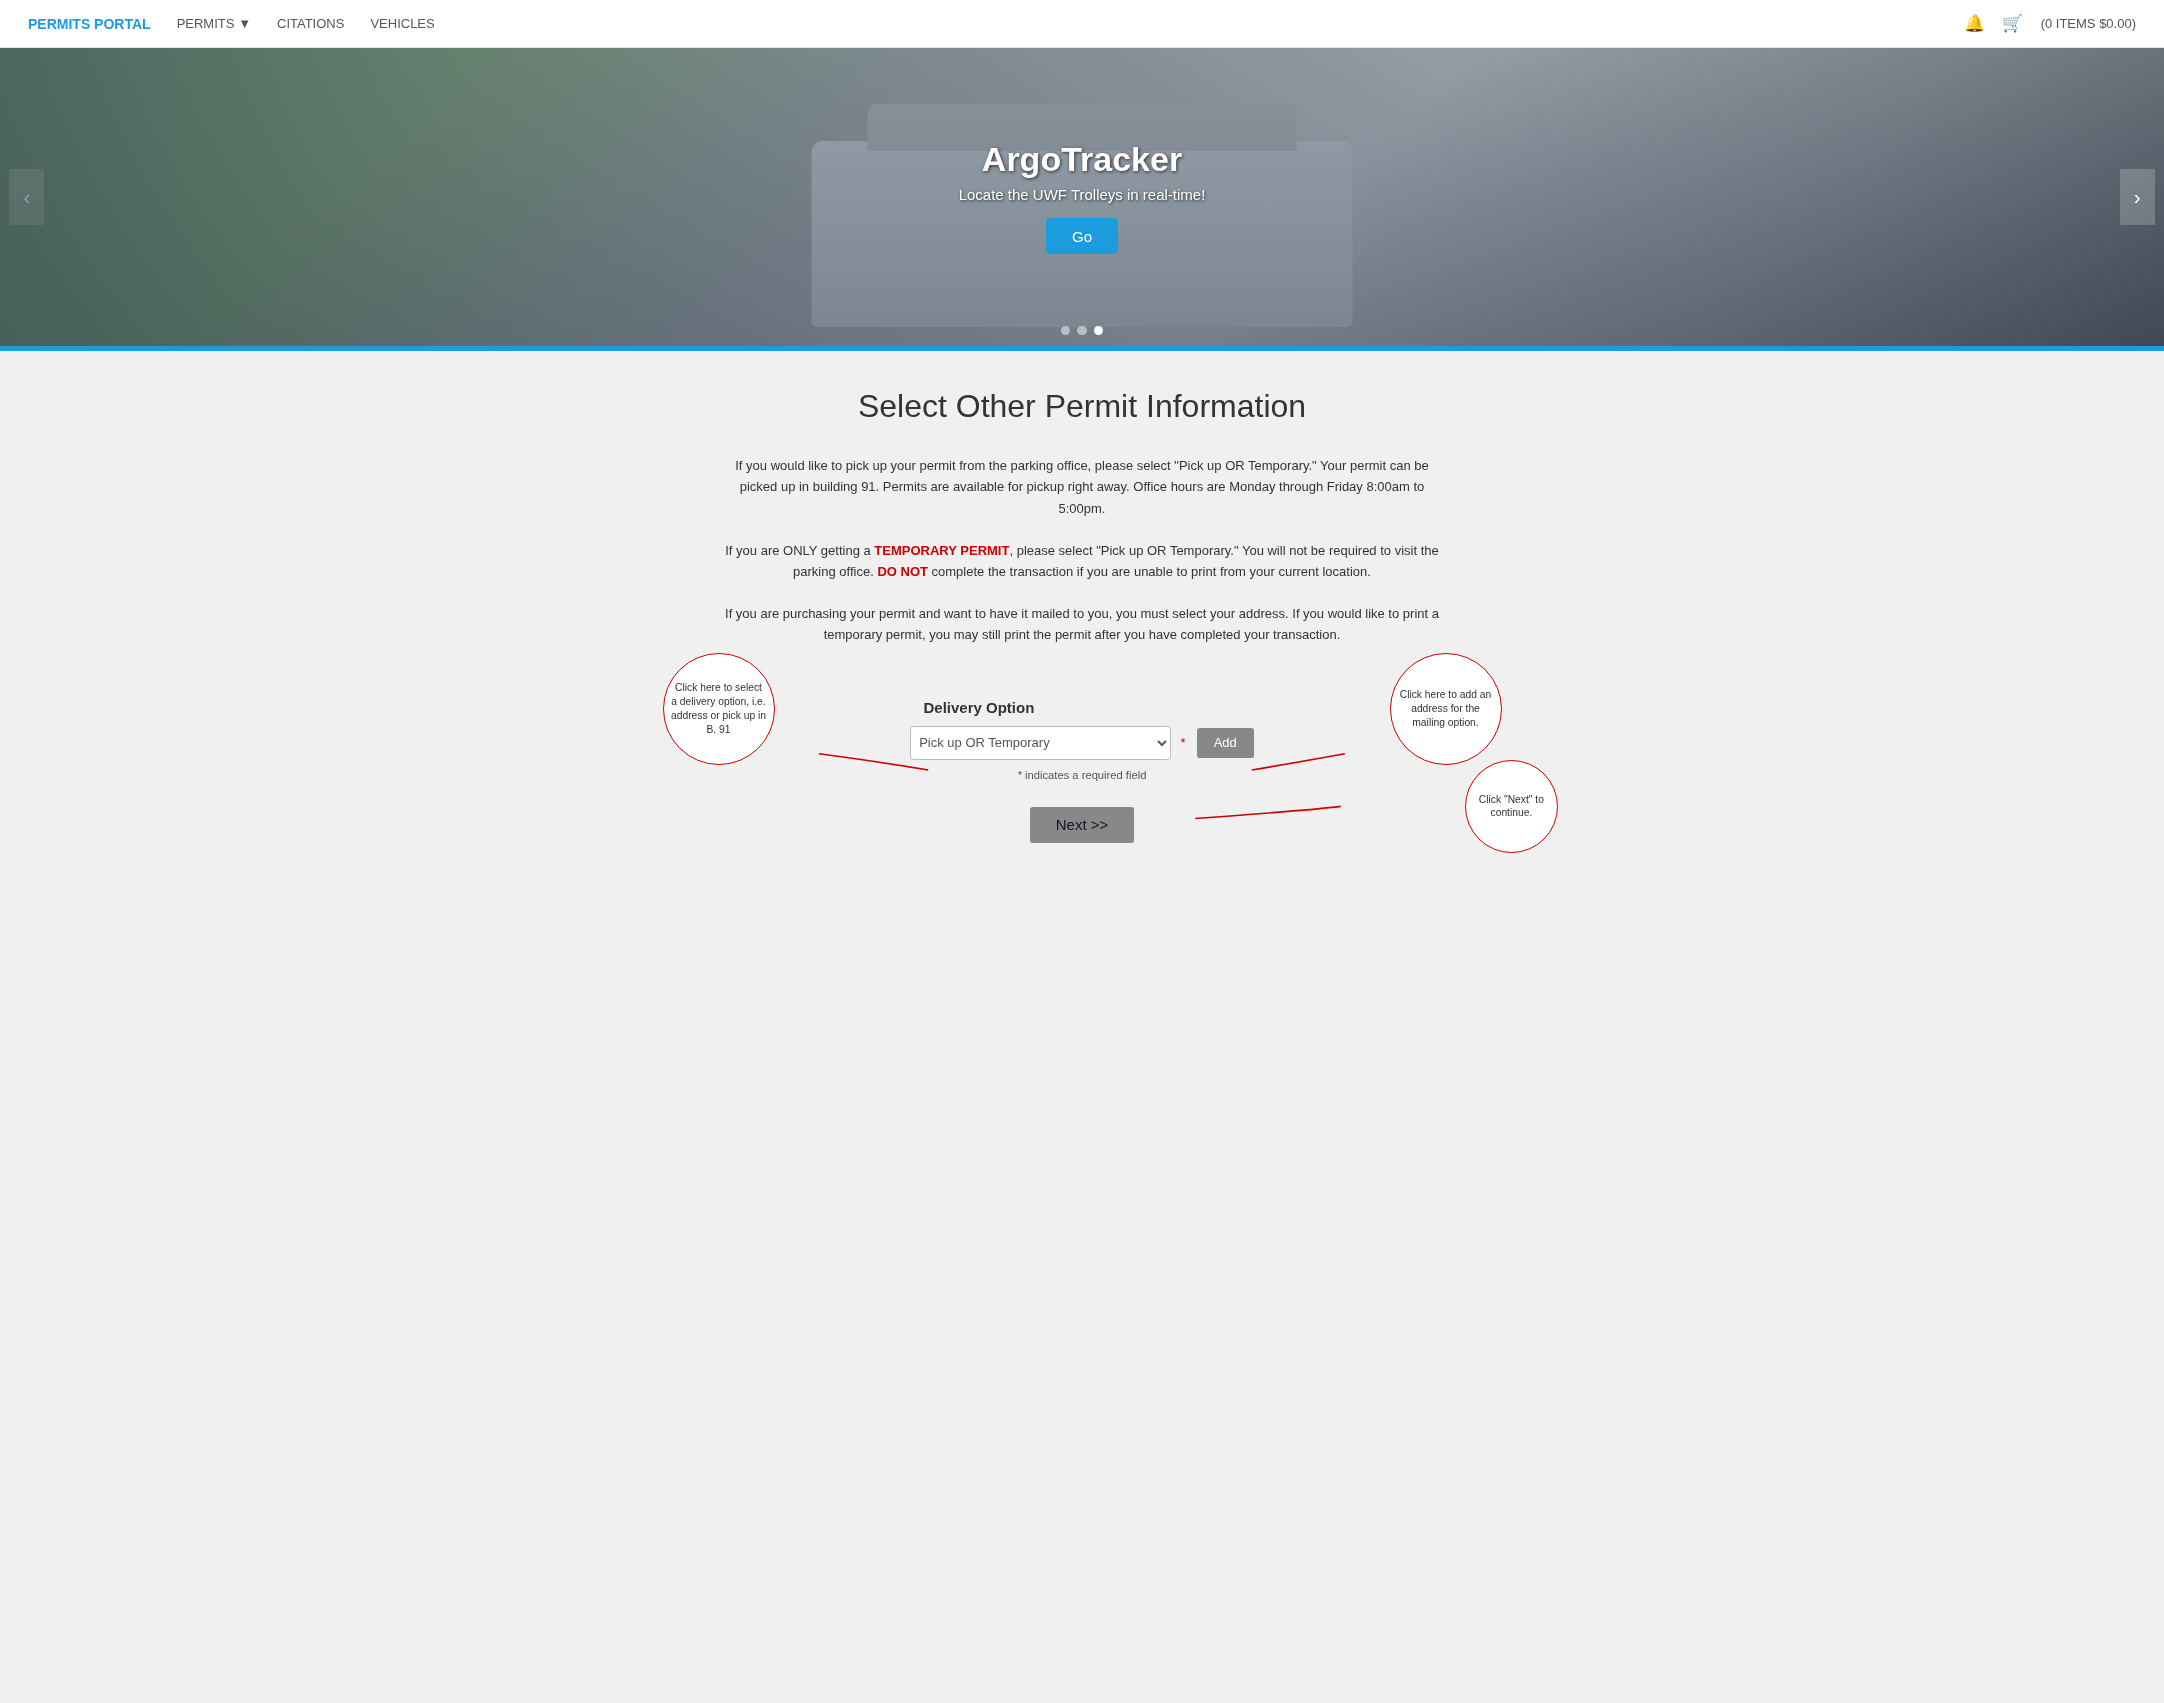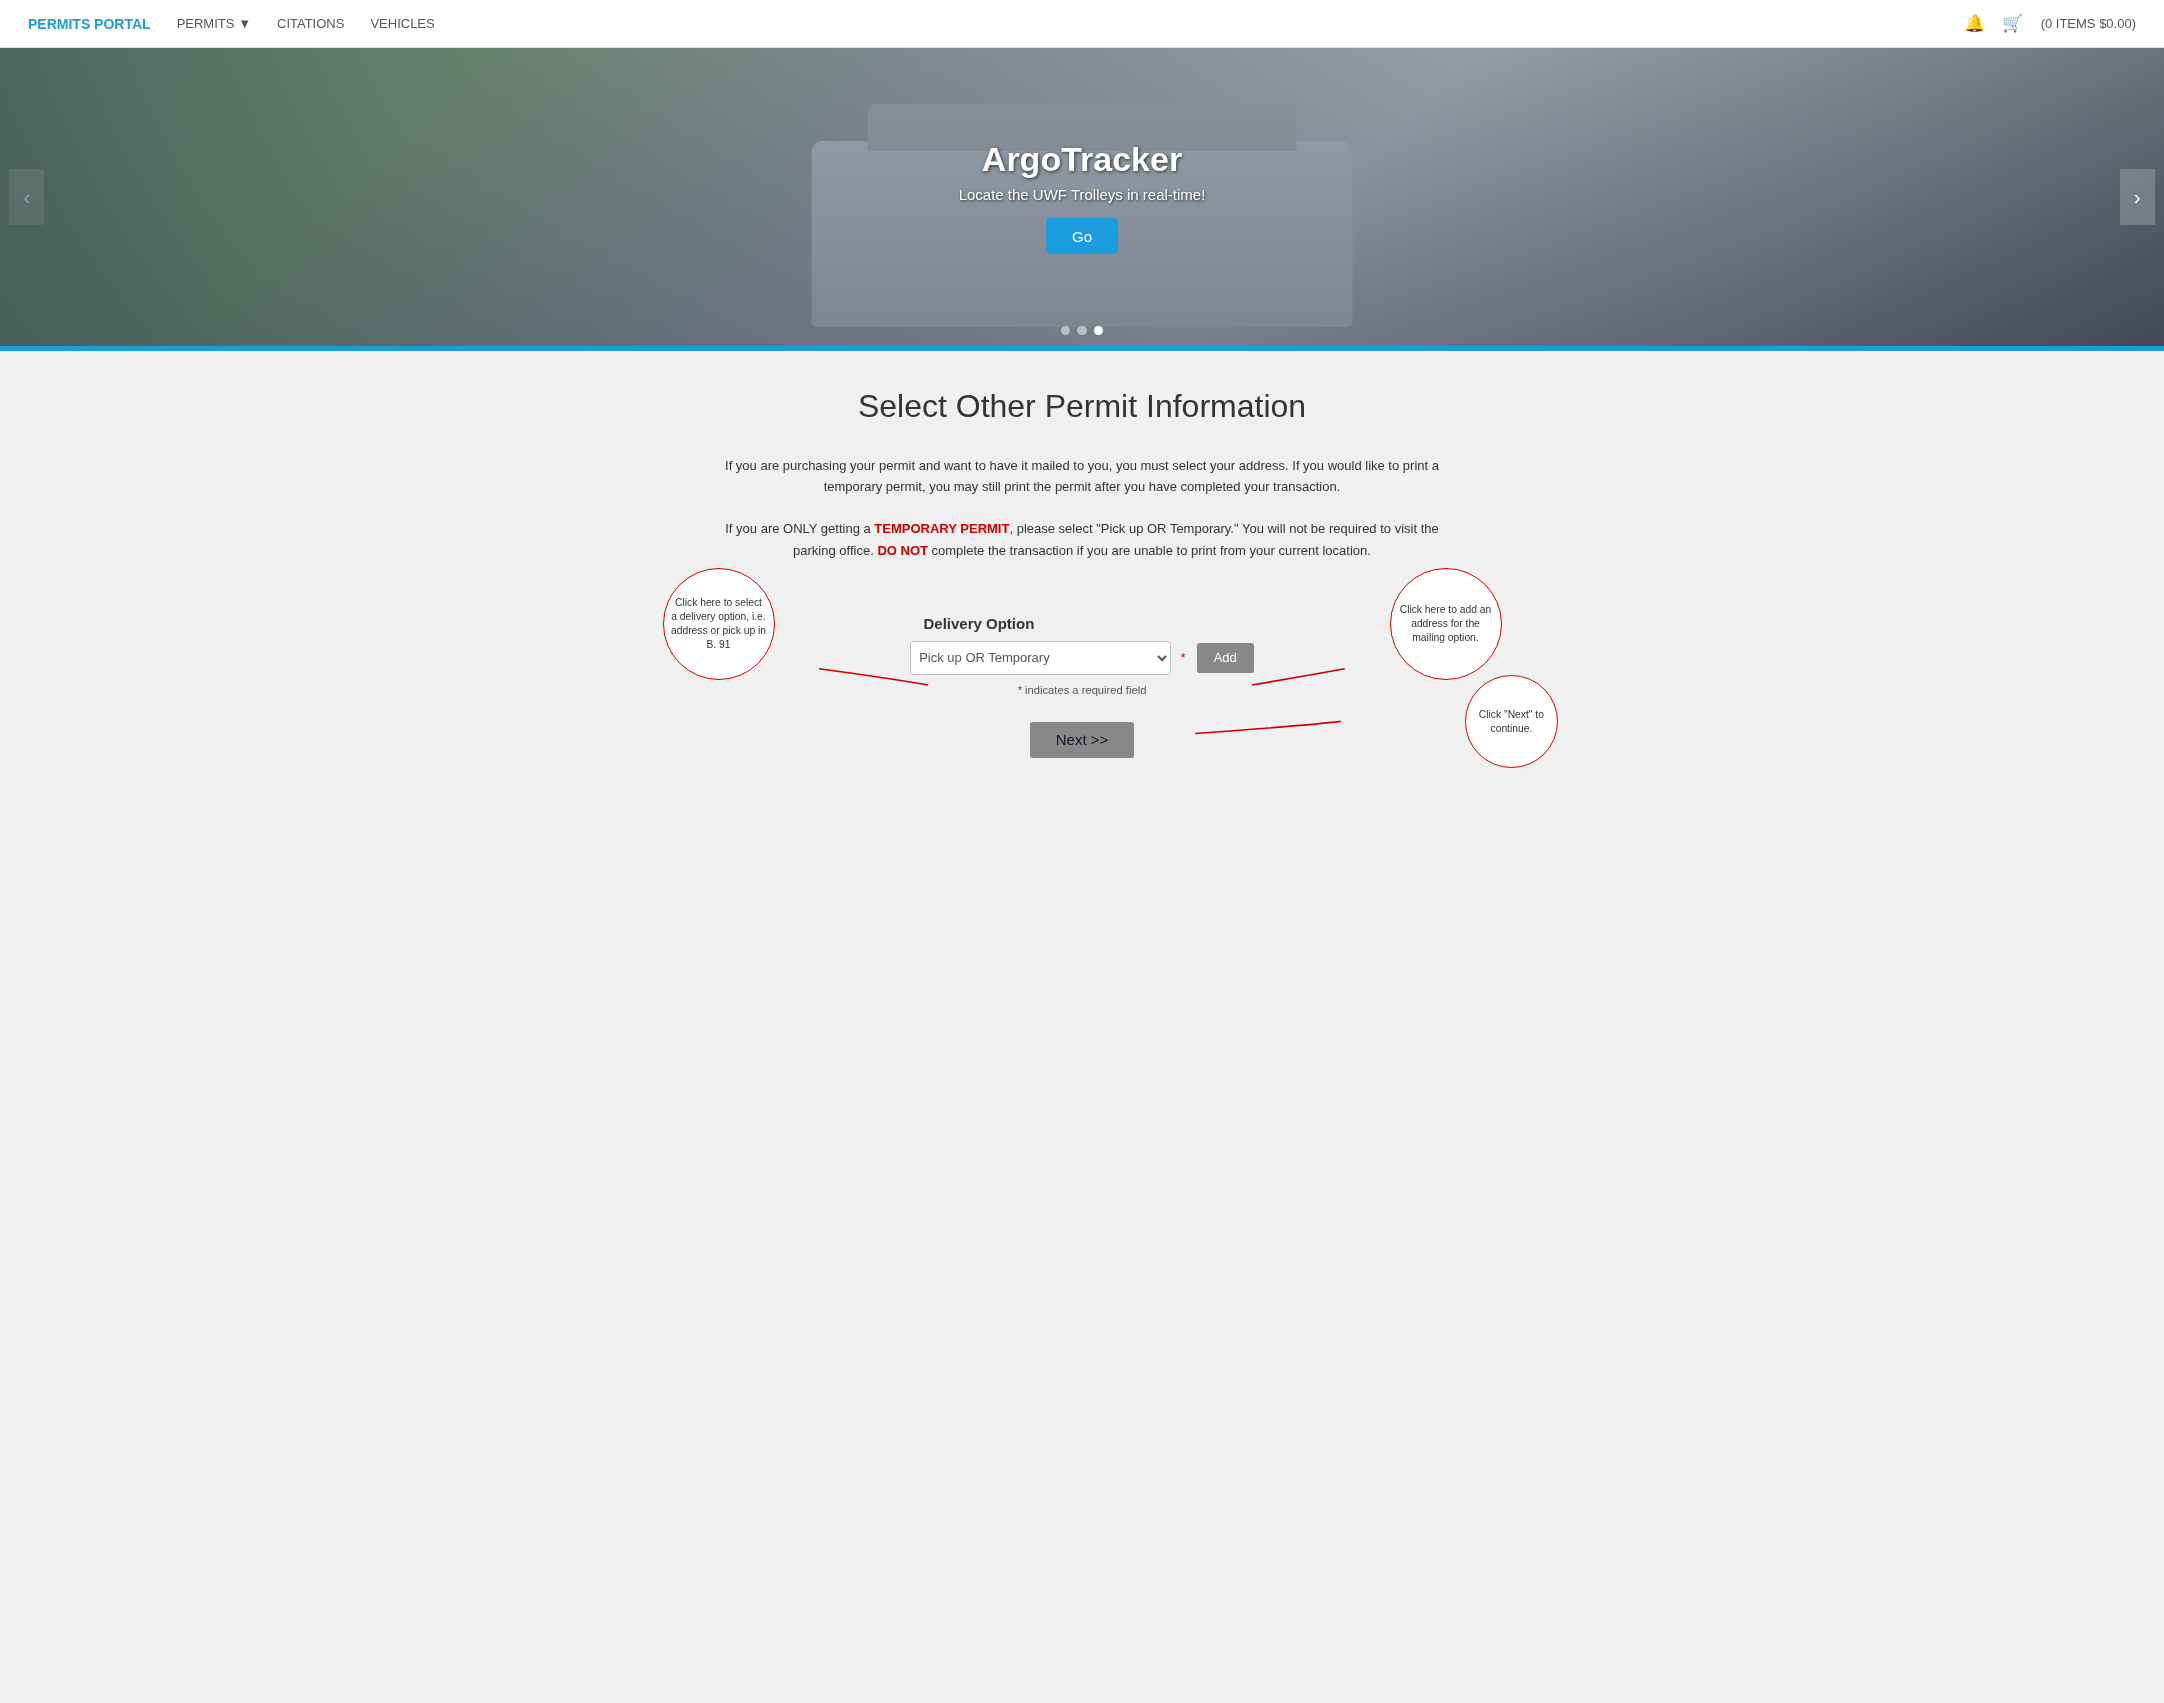--- a/index.html
+++ b/index.html
@@ -272,26 +272,27 @@
       <div class="hero-dot active"></div>
     </div>
   </div>
   <button class="hero-arrow hero-arrow-right">›</button>
 </div>
 <div class="hero-bottom-bar"></div>
 
 <div class="main-content">
   <h1 class="page-title">Select Other Permit Information</h1>
 
-
-  <p class="info-text">If you are purchasing your permit and want to have it mailed to you, you must select your address. If you would like to print a temporary permit, you may still print the permit after you have completed your transaction.</p>
+  <p class="info-text">If you would like to pick up your permit from the parking office, please select "Pick up OR Temporary." Your permit can be picked up in building 91. Permits are available for pickup right away. Office hours are Monday through Friday 8:00am to 5:00pm.</p>
 
   <p class="info-text">
     <span>If you are ONLY getting a </span><span class="highlight-red">TEMPORARY PERMIT</span><span>, please select "Pick up OR Temporary." You will not be required to visit the parking office. </span><span class="highlight-red">DO NOT</span><span> complete the transaction if you are unable to print from your current location.</span>
   </p>
+
+  <p class="info-text">If you are purchasing your permit and want to have it mailed to you, you must select your address. If you would like to print a temporary permit, you may still print the permit after you have completed your transaction.</p>
 
   <div class="delivery-section">
     <div class="delivery-wrapper">
 
       <svg class="svg-annotations" viewBox="0 0 860 200" xmlns="http://www.w3.org/2000/svg">
 
         <path d="M 105 90 Q 180 100 240 110" stroke="#cc0000" stroke-width="2" fill="none"></path>
 
         <path d="M 755 90 Q 700 100 640 110" stroke="#cc0000" stroke-width="2" fill="none"></path>
 

